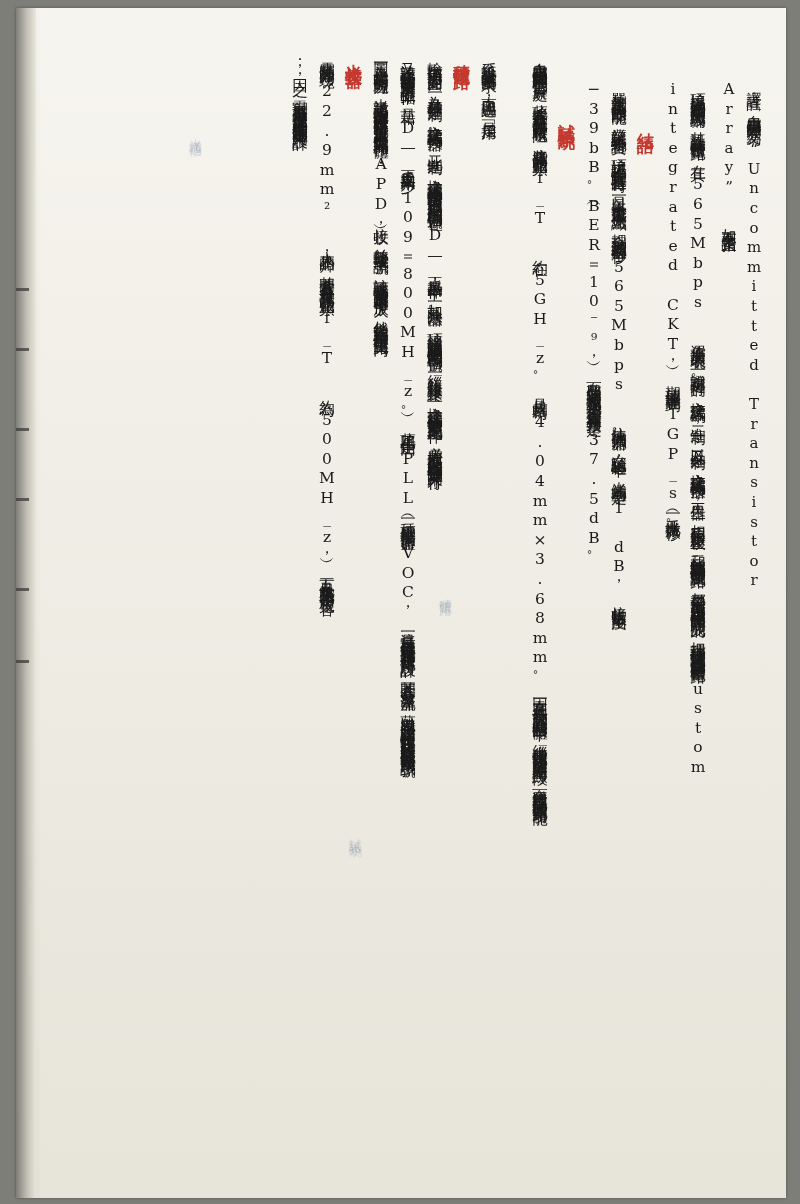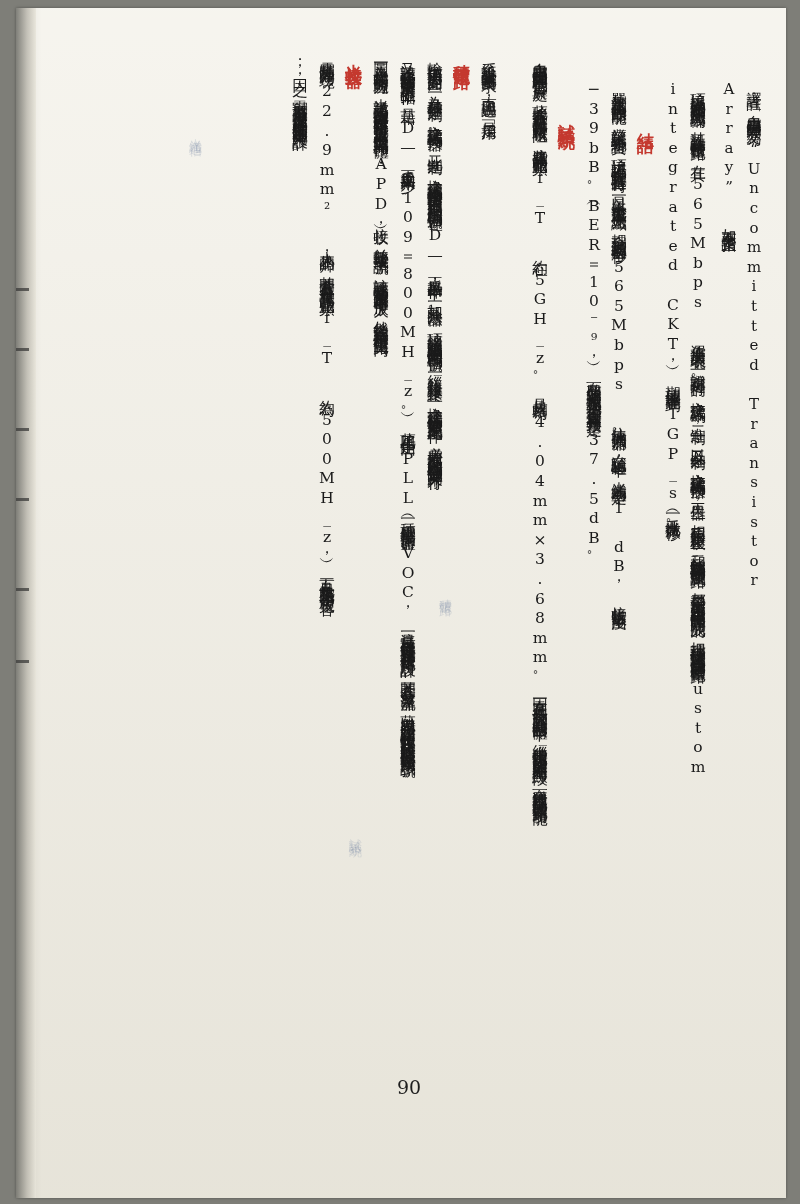--- a/index.html
+++ b/index.html
@@ -177,16 +177,15 @@
         <div class="stack">
           <div class="heading" style="margin-top:70px;">結語</div>
         </div>
 
         <div class="col" style="margin-top:30px; height:700px;">這項以脈碼調制運作的光纖設備，其設計的單片積體電路，在其 565Mbps 運作層次的表現上，證明是可行的。交換式編碼／二進制，以及二進制／交換式編碼轉換器，再生器，相位同步脈衝校正，和二極體驅動的積體測試電路，都是採用寬頻帶「自由電晶體體陣列」完成的。把該種積體測試電路換成定制的積體電路（Custom integrated CKT），期望位速率能達到 IGP_s（一千兆微微秒）。</div>
 
         <div class="col" style="margin-left:6px; margin-top:30px; height:560px; font-size:15px;">譯者註：「自由電晶體陣列」原文為 “Uncommitted Transistor Array” 如有不妥請指正</div>
 
       </div>
 
-      <div class="pagenum">90</div>
     </div>
   </div>
 </div>
 
 </body></html>

